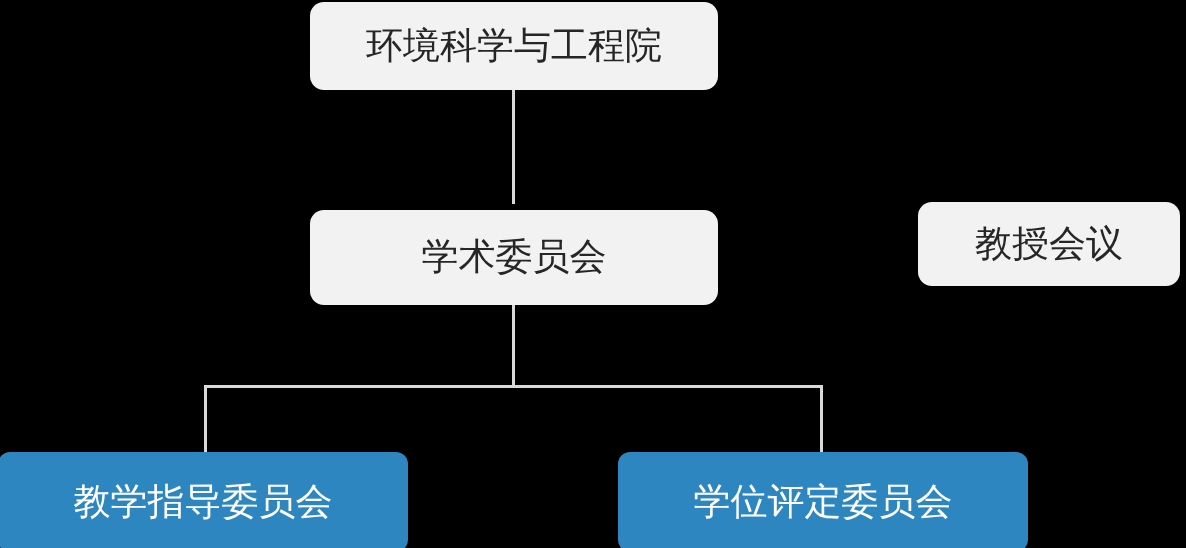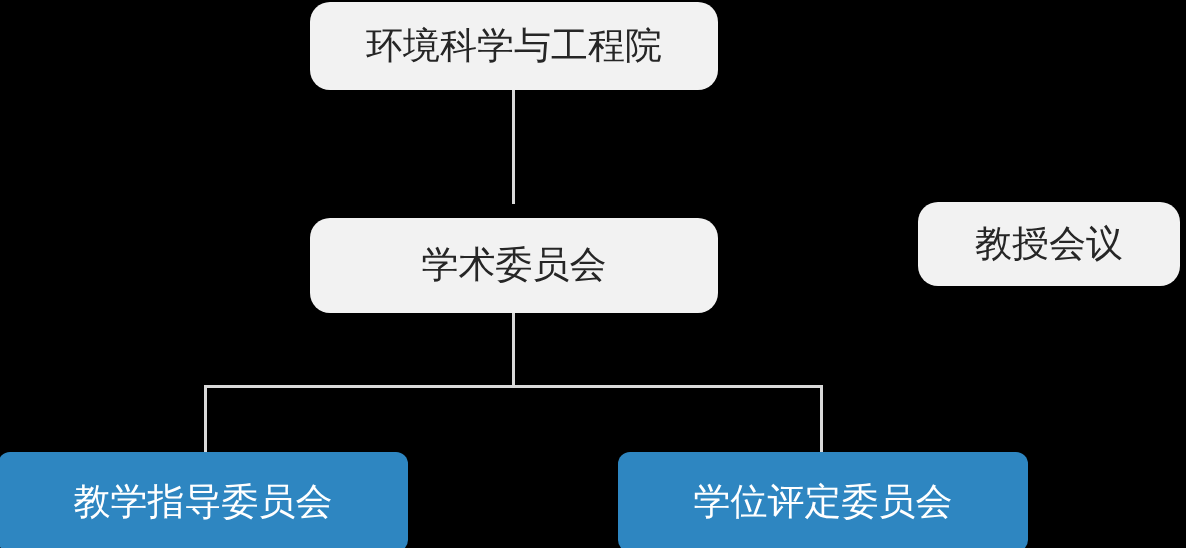--- a/index.html
+++ b/index.html
@@ -27,42 +27,42 @@
   .conn-v { width: 3px; }
   .conn-h { height: 3px; }
 
   
   .node {
     position: absolute;
     box-sizing: border-box;
     display: flex;
     align-items: center;
     justify-content: center;
-    border-radius: 20px;
+    border-radius: 14px;
     text-align: center;
     line-height: 1.15;
     white-space: nowrap;
   }
   .node-gray {
     background: #f2f2f2;
     color: #262626;
   }
   .node-blue {
     background: #2e86c1;
     color: #ffffff;
   }
 
   
   #node-root {
     left: 310px;  top: 2px;
     width: 408px; height: 88px;
     font-size: 37px;
   }
   #node-academic {
-    left: 310px;  top: 218px;
+    left: 310px;  top: 210px;
     width: 408px; height: 95px;
     font-size: 37px;
   }
   #node-professor {
     left: 918px;  top: 202px;
     width: 262px; height: 84px;
     font-size: 37px;
   }
   #node-teaching {
     left: -2px;   top: 452px;

